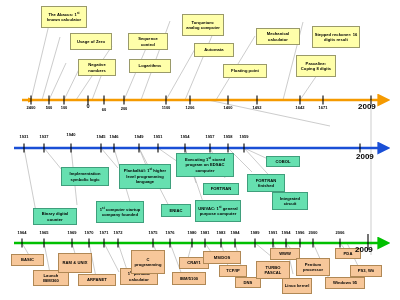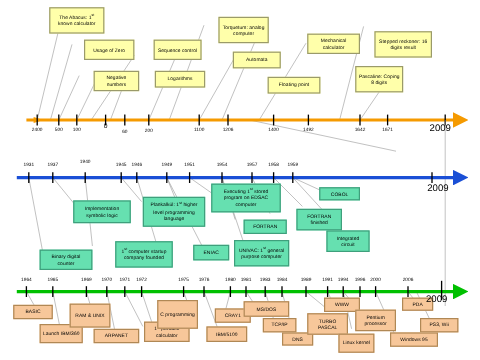--- a/index.html
+++ b/index.html
@@ -2,21 +2,21 @@
 <html><head>
 <meta charset="utf-8">
 <style>
   html,body{margin:0;padding:0;}
   body{
     width:400px;height:300px;overflow:hidden;
     background:#ffffff;
     font-family:"Liberation Sans","DejaVu Sans",sans-serif;
     position:relative;
   }
-  #stage{position:absolute;left:0;top:0;width:400px;height:216px;}
+  #stage{position:absolute;left:0;top:0;width:400px;height:216px;font-weight:bold;}
   svg.layer{position:absolute;left:0;top:0;width:400px;height:300px;pointer-events:none;}
 
   .box{
     position:absolute;
     box-sizing:border-box;
     border:1px solid #808080;
     font-size:4.1px;
     line-height:1.32;
     text-align:center;
     display:flex;

